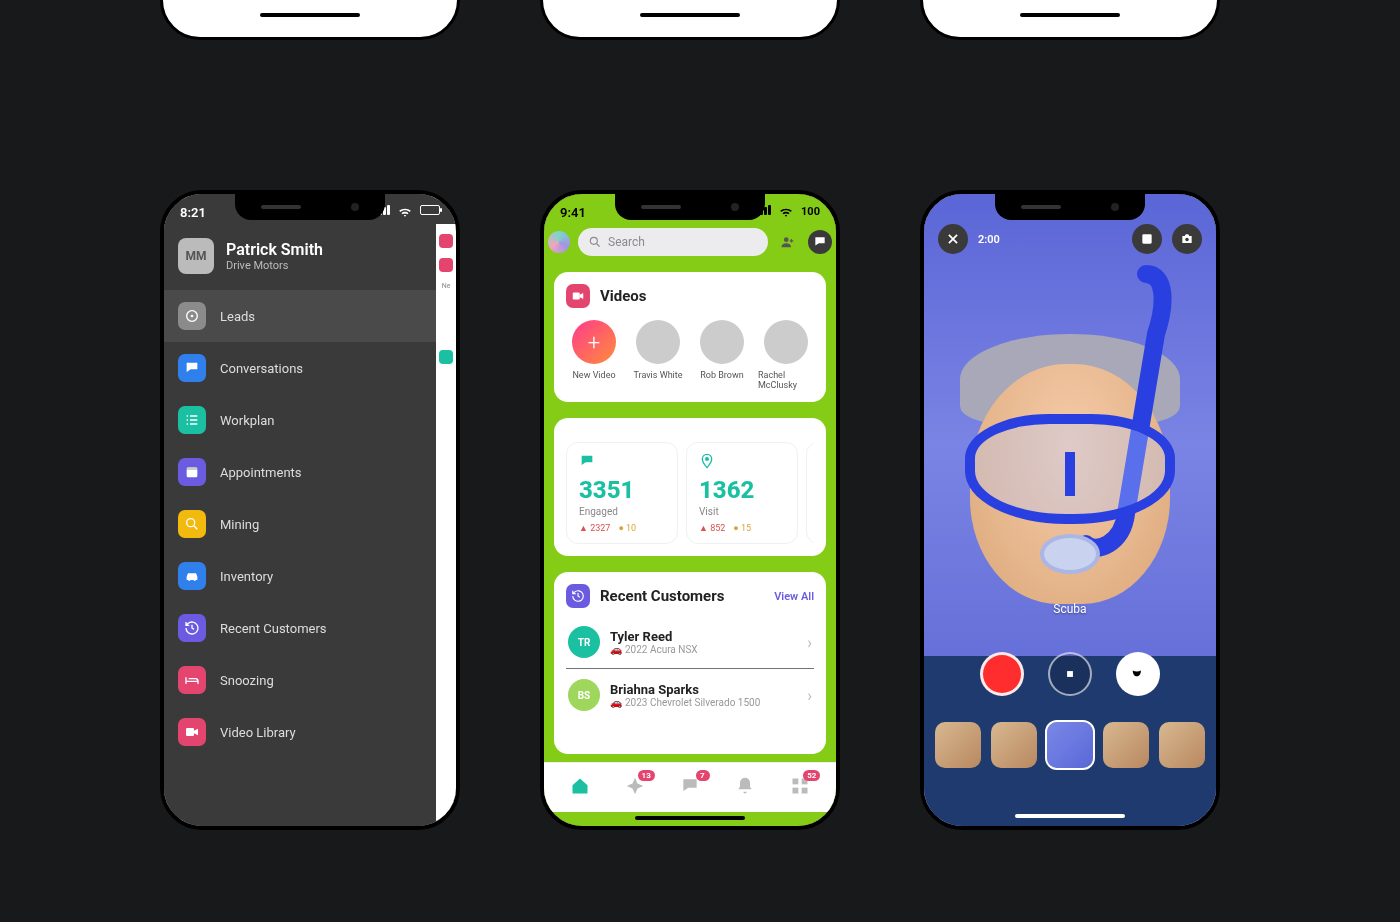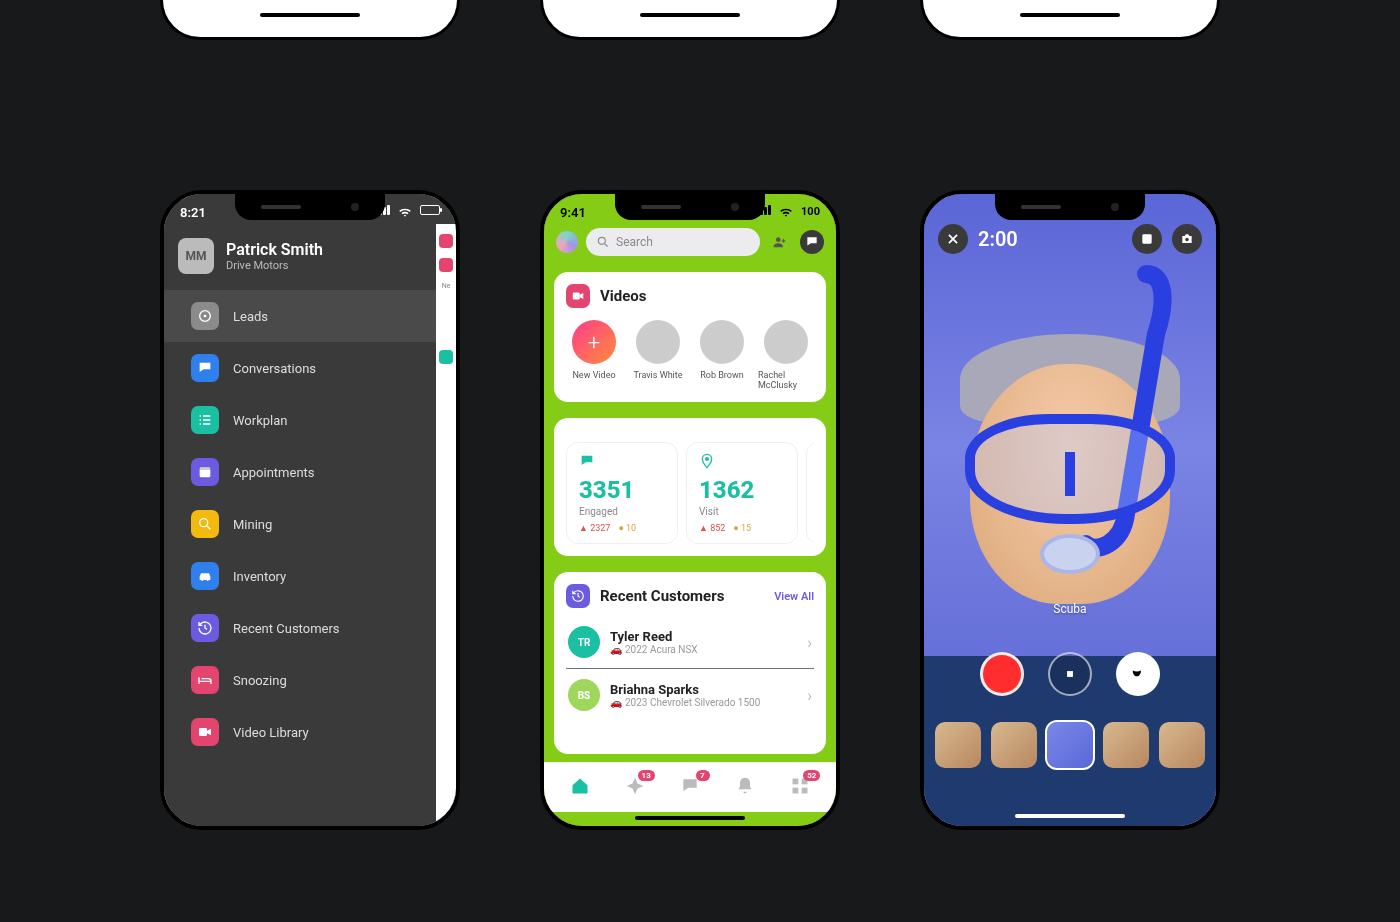--- a/index.html
+++ b/index.html
@@ -78,28 +78,28 @@
   #ph1 .ov-pink2{background:#e4456f;border-radius:50%;margin-top:48px;}
   #ph1 .ov-teal{background:#1bbfa2;margin-top:80px;}
 
   #ph1 .profile { display:flex; align-items:center; gap:12px; padding:14px 14px 16px; }
   #ph1 .avatar { width:36px; height:36px; border-radius:8px; background:#bbb; color:#555;
     display:flex;align-items:center;justify-content:center;font-weight:700;font-size:12px;}
   #ph1 .pname{font-size:16px;font-weight:600;color:#fff;text-align:right;}
   #ph1 .pcomp{font-size:11px;color:#bbb;}
 
   #ph1 .menu{display:flex;flex-direction:column;}
-  #ph1 .mitem{display:flex;align-items:center;gap:14px;padding:12px 27px;font-size:13px;color:#ddd;cursor:pointer;}
+  #ph1 .mitem{display:flex;align-items:center;gap:14px;padding:12px 14px;font-size:13px;color:#ddd;cursor:pointer;}
   #ph1 .mitem.active{background:#4a4a4a;}
   #ph1 .micon{width:28px;height:28px;border-radius:7px;display:flex;align-items:center;justify-content:center;color:#fff;font-size:14px;}
 
   
   #ph2 .screen{background:#84cc16;color:#222;height:100%;display:flex;flex-direction:column;}
   #ph2 .status{color:#000;}
-  #ph2 .topbar{display:flex;align-items:center;gap:8px;padding:4px 12px 8px;}
+  #ph2 .topbar{display:flex;align-items:center;gap:8px;padding:4px 4px 8px;}
   #ph2 .logo{width:22px;height:22px;border-radius:50%;background:
     conic-gradient(#7bd6c9,#a393e6,#f0a6bd,#7bd6c9);}
   #ph2 .search{flex:1;background:#ececef;border-radius:16px;height:28px;display:flex;align-items:center;gap:6px;padding:0 10px;color:#8a8a90;font-size:12px;}
   #ph2 .tbtn{width:24px;height:24px;border-radius:50%;display:flex;align-items:center;justify-content:center;color:#555;}
   #ph2 .tbtn.dark{background:#3a3a3a;color:#fff;}
 
   #ph2 .section{background:#fff;border-radius:14px;margin:8px 10px;padding:12px;}
   #ph2 .sechdr{display:flex;align-items:center;gap:10px;font-weight:700;font-size:15px;}
   #ph2 .secicon{width:24px;height:24px;border-radius:7px;display:flex;align-items:center;justify-content:center;color:#fff;font-size:12px;}
   #ph2 .videorow{display:flex;gap:8px;margin-top:12px;}
@@ -129,21 +129,21 @@
   #ph2 .tabbar{margin-top:auto;height:50px;background:#fff;border-top:1px solid #eee;display:flex;justify-content:space-around;align-items:center;padding:0 8px;}
   #ph2 .tab{position:relative;color:#bbb;font-size:16px;}
   #ph2 .tab.active{color:#1bbfa2;}
   #ph2 .badge{position:absolute;top:-6px;right:-10px;background:#e4456f;color:#fff;font-size:8px;font-weight:700;border-radius:8px;padding:1px 4px;min-width:14px;}
   #ph2 .homebar{height:4px;width:110px;background:#000;border-radius:3px;margin:4px auto 6px;}
 
   
   #ph3 .screen{background:linear-gradient(180deg,#5b66d7 0%,#7a84e4 40%,#5560cf 100%);height:100%;position:relative;color:#fff;}
   #ph3 .camtop{position:absolute;top:30px;left:0;right:0;display:flex;align-items:center;gap:10px;padding:0 14px;z-index:5;}
   #ph3 .cbtn{width:30px;height:30px;border-radius:50%;background:#3a3a3a;color:#fff;display:flex;align-items:center;justify-content:center;font-size:14px;}
-  #ph3 .timer{font-size:20px;font-weight:600;}
+  #ph3 .timer{font-size:11px;font-weight:600;}
   
   #ph3 .face{position:absolute;top:170px;left:50%;transform:translateX(-50%);width:200px;height:240px;
     background:radial-gradient(ellipse at 50% 35%,#f6cbaa 0%,#e6b68c 60%,#d8a578 100%);
     border-radius:48% 48% 44% 44%;z-index:1;}
   #ph3 .hair{position:absolute;top:140px;left:50%;transform:translateX(-50%);width:220px;height:90px;
     background:#a8a8b8;border-radius:50% 50% 20% 20%;z-index:0;}
   #ph3 .mask{position:absolute;top:220px;left:50%;transform:translateX(-50%);width:210px;height:110px;z-index:3;}
   #ph3 .mask .frame{position:absolute;inset:0;border:10px solid #2a3fe0;border-radius:40% 40% 48% 48%;background:rgba(180,200,255,.35);}
   #ph3 .mask .bridge{position:absolute;left:50%;top:38px;transform:translateX(-50%);width:10px;height:44px;background:#2a3fe0;}
   #ph3 .snorkel{position:absolute;top:60px;right:40px;width:180px;height:360px;z-index:2;}

